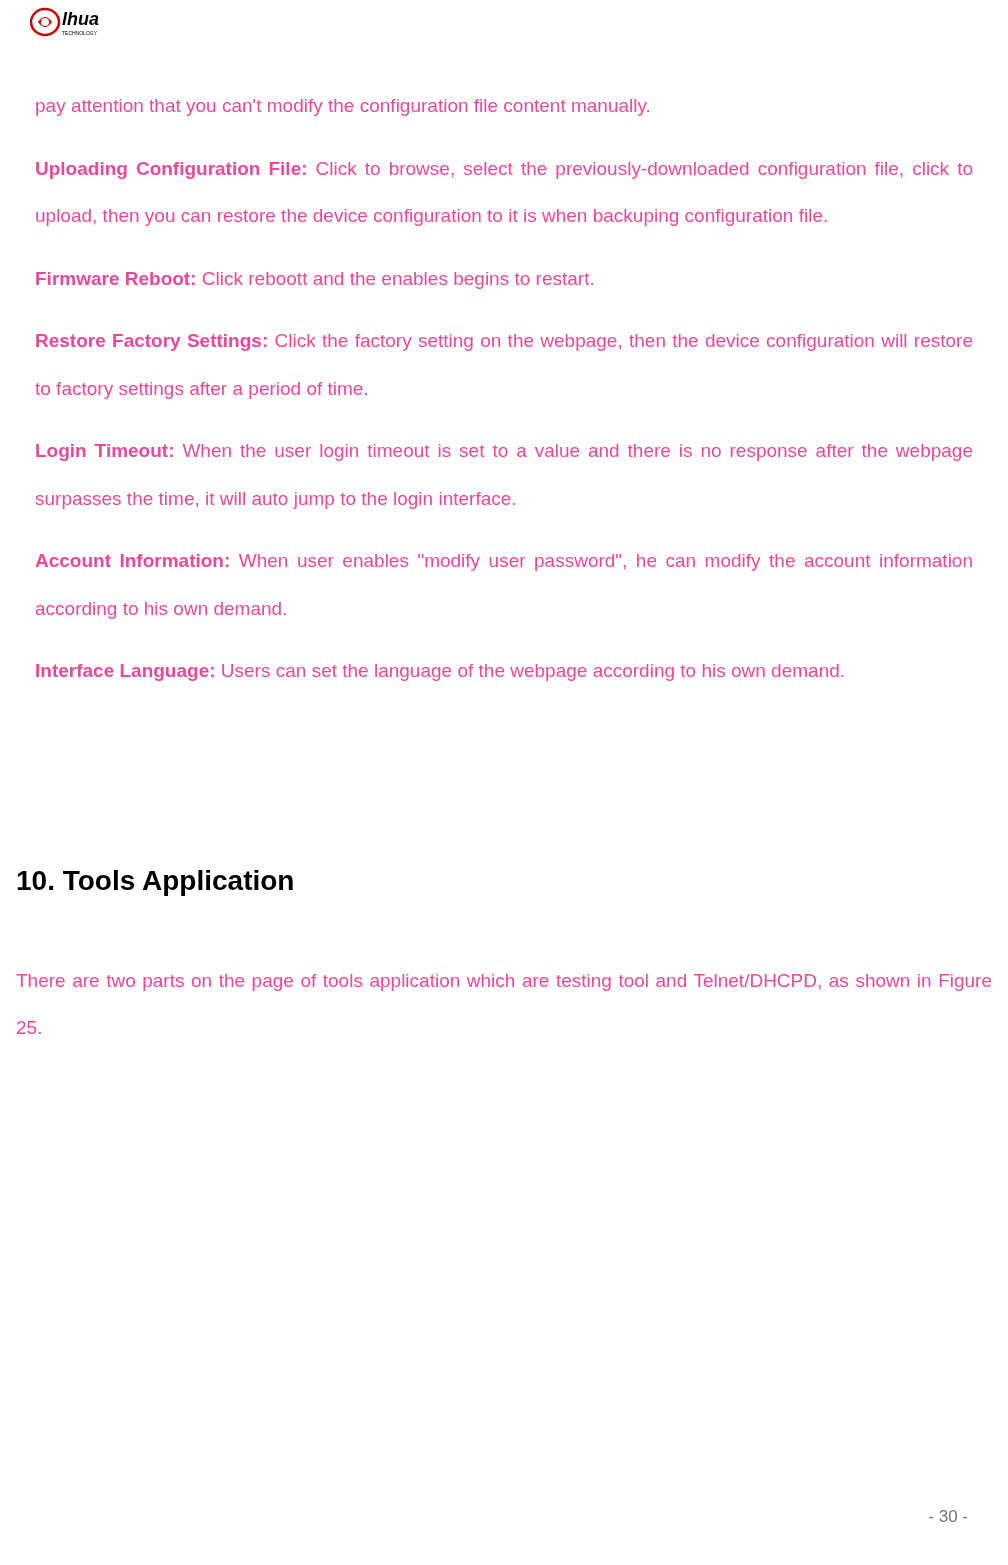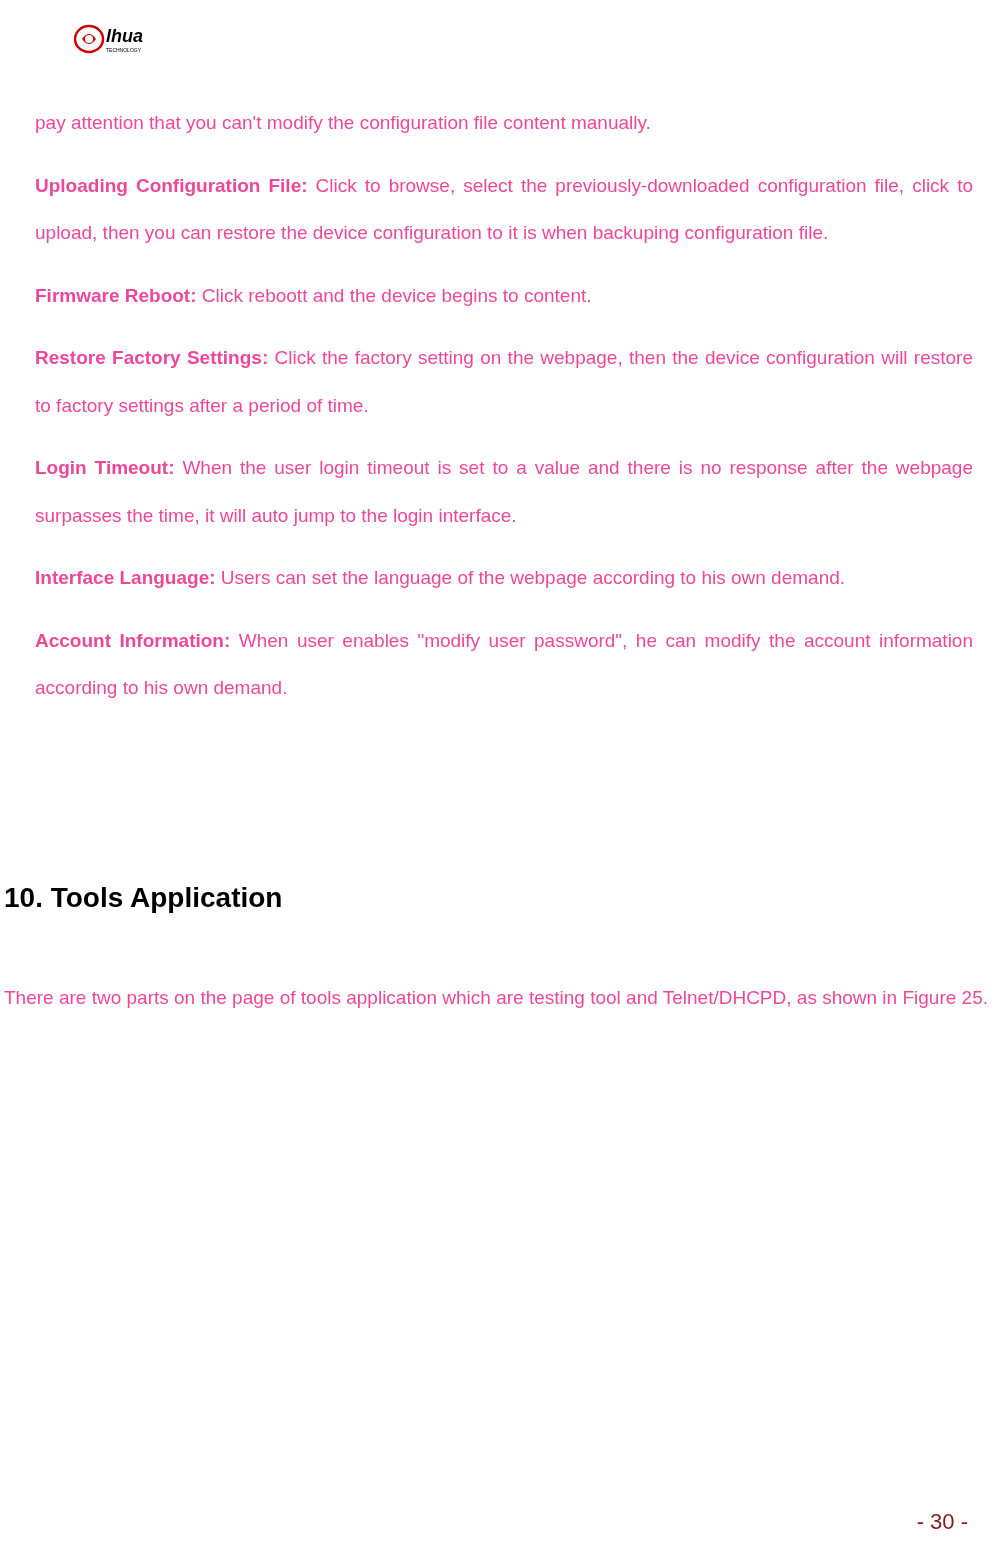--- a/index.html
+++ b/index.html
@@ -11,22 +11,21 @@
       width: 1008px;
       height: 1565px;
       background: #ffffff;
       font-family: Arial, sans-serif;
       color: #000000;
       position: relative;
     }
     .header {
       display: flex;
       align-items: center;
-      padding: 19px 30px 0 30px;
-      margin-left: 44px;
+      padding: 2px 30px 0 30px;
     }
     .logo {
       width: 100px;
       height: 40px;
       display: flex;
       align-items: center;
       margin-right: 20px;
     }
     .logo-svg {
       width: 100px;
@@ -53,27 +52,27 @@
     .section-heading {
       font-size: 28px;
       font-weight: bold;
       margin-top: 170px;
       margin-bottom: 60px;
       color: #000000;
       padding-left: 0;
     }
     .footer {
       position: absolute;
-      bottom: 30px;
+      bottom: 38px;
       right: 40px;
-      font-size: 22px;
-      color: #7f1d1d;
+      font-size: 17px;
+      color: #737373;
     }
     .outer-content {
-      padding: 0 4px;
+      padding: 0 16px;
     }
   </style>
 </head>
 <body>
 
 <div class="header">
   <div class="logo">
     <svg class="logo-svg" viewBox="0 0 100 40">
       <ellipse cx="15" cy="20" rx="14" ry="13" fill="none" stroke="#cc0000" stroke-width="2.5"></ellipse>
       <path d="M 8 20 Q 15 10, 22 20 Q 15 30, 8 20" fill="#cc0000"></path>
@@ -86,38 +85,38 @@
 
 <div class="content">
   <p class="paragraph">pay attention that you can't modify the configuration file content manually.</p>
 
   <p class="paragraph">
     <span class="bold">Uploading Configuration File: </span><span>Click to browse, select the previously-downloaded configuration file, click to upload, then you can restore the device configuration to it is when backuping configuration file.</span>
   </p>
 
 
   <p class="paragraph">
-    <span class="bold">Firmware Reboot: </span><span>Click reboott and the device begins to content.</span>
+    <span class="bold">Firmware Reboot: </span><span>Click reboott and the enables begins to restart.</span>
   </p>
 
   <p class="paragraph">
     <span class="bold">Restore Factory Settings: </span><span>Click the factory setting on the webpage, then the device configuration will restore to factory settings after a period of time.</span>
   </p>
 
 
   <p class="paragraph">
     <span class="bold">Login Timeout: </span><span>When the user login timeout is set to a value and there is no response after the webpage surpasses the time, it will auto jump to the login interface.</span>
   </p>
 
   <p class="paragraph">
-    <span class="bold">Interface Language: </span><span>Users can set the language of the webpage according to his own demand.</span>
+    <span class="bold">Account Information: </span><span>When user enables "modify user password", he can modify the account information according to his own demand.</span>
   </p>
 
   <p class="paragraph">
-    <span class="bold">Account Information: </span><span>When user enables "modify user password", he can modify the account information according to his own demand.</span>
+    <span class="bold">Interface Language: </span><span>Users can set the language of the webpage according to his own demand.</span>
   </p>
 </div>
 
 <div class="outer-content">
   <h2 class="section-heading" style="padding-left: 0; margin-left: 0;">10. Tools Application</h2>
   <p class="paragraph" style="padding: 0 0; margin-left: 0; ">There are two parts on the page of tools application which are testing tool and Telnet/DHCPD, as shown in Figure 25.</p>
 </div>
 
 <div class="footer">- 30 -</div>
 

